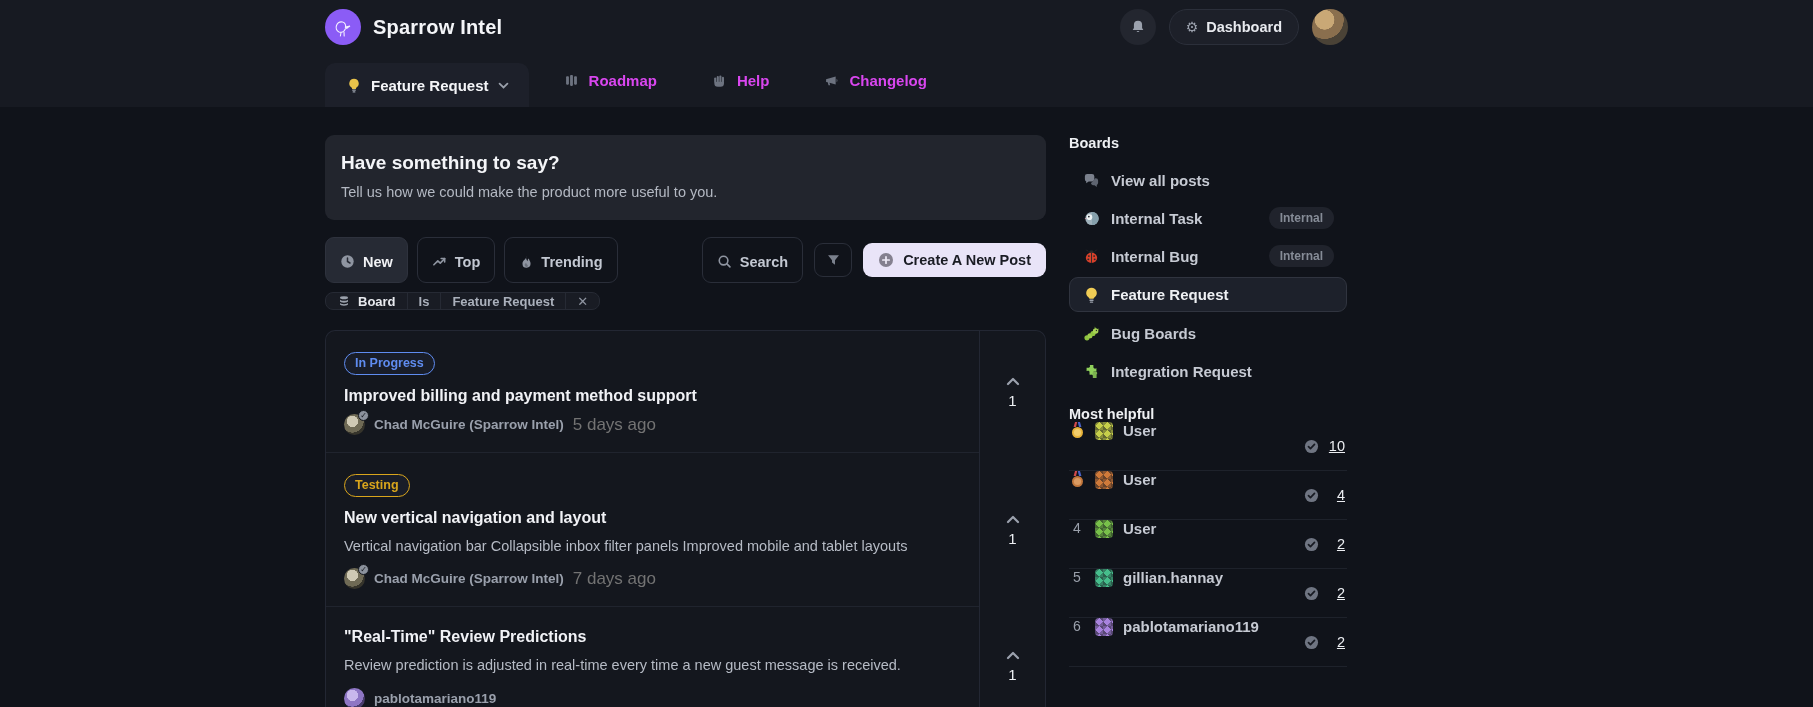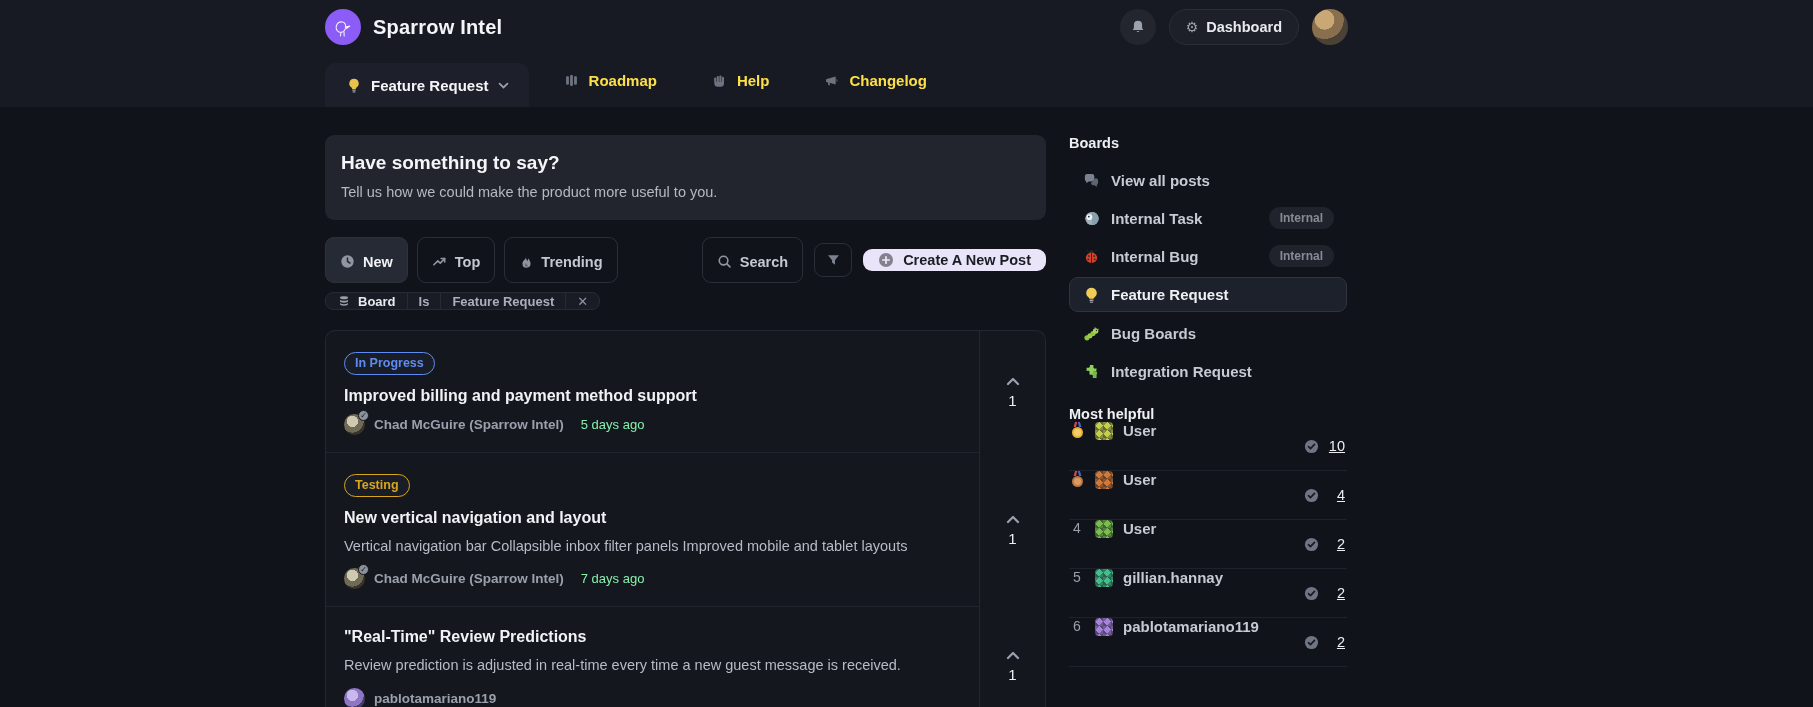--- a/index.html
+++ b/index.html
@@ -26,21 +26,21 @@
   .dashboard-btn { height:36px; border-radius:999px; background:#1d2029; border:1px solid #2b2f3a;
           display:flex; align-items:center; gap:8px; padding:0 16px; color:#e8eaef;
           font-size:14.5px; font-weight:600; cursor:pointer; }
   .gear-glyph { font-family:"DejaVu Sans",sans-serif; font-size:14px; color:#9ba1ad; line-height:1; }
   .user-avatar { width:36px; height:36px; border-radius:50%; border:none; cursor:pointer;
           background:radial-gradient(circle at 35% 30%, #c9a876 0 28%, #8a6f4e 29% 55%, #4a4236 56% 100%); }
 
   
   .tabs { height:53px; margin-left:325px; display:flex; align-items:stretch; }
   .tab { display:flex; align-items:center; gap:9px; padding:0 20px; font-size:15px; font-weight:600;
-         color:#fde047; cursor:pointer; background:transparent; border:none; }
+         color:#d946ef; cursor:pointer; background:transparent; border:none; }
   .tab.active { background:#1d202a; border-radius:10px 10px 0 0; color:#f4f5f8; margin-top:9px; }
   .tab + .tab { margin-left:14px; }
   .tab-icon { width:17px; height:17px; display:flex; align-items:center; justify-content:center; }
 
   
   .content { display:flex; margin-left:325px; padding-top:28px; }
   .main-col { width:721px; }
   .sidebar { width:278px; margin-left:23px; }
 
   
@@ -52,21 +52,21 @@
   .toolbar { display:flex; align-items:center; gap:9px; margin-bottom:9px; }
   .pill-btn { height:46px; border-radius:9px; display:flex; align-items:flex-start; gap:8px;
           padding:16px 14px; font-size:14.5px; font-weight:600; cursor:pointer;
           background:transparent; border:1px solid #2a2e39; color:#c3c8d2; }
   .pill-btn .btn-icon { color:#8f95a1; }
   .pill-btn.active { background:#262a34; color:#f1f2f5; border-color:#2e323d; }
   .toolbar-right { margin-left:auto; display:flex; align-items:center; gap:11px; }
   .icon-sq-btn { width:38px; height:34px; border-radius:9px; background:transparent;
           border:1px solid #2a2e39; display:flex; align-items:center; justify-content:center;
           color:#7b818d; cursor:pointer; }
-  .create-btn { height:22px; border-radius:9px; border:none; background:#e9e4f8; color:#1a1c24;
+  .create-btn { height:34px; border-radius:9px; border:none; background:#e9e4f8; color:#1a1c24;
           display:flex; align-items:center; gap:9px; padding:0 15px; font-size:14.5px;
           font-weight:700; cursor:pointer; }
 
   
   .chip-row { margin-bottom:18px; }
   .chip { display:inline-flex; align-items:stretch; height:18px; background:#191c24;
           border:1px solid #262a34; border-radius:8px; overflow:hidden; font-size:13px; }
   .chip-seg { display:flex; align-items:center; gap:7px; padding:0 11px; cursor:pointer; }
   .chip-seg + .chip-seg { border-left:1px solid #262a34; }
   .chip-field { color:#e8eaef; font-weight:700; }
@@ -87,21 +87,21 @@
   .post-title { font-size:16px; font-weight:700; color:#f1f2f6; margin-bottom:9px; }
   .post-desc { font-size:14.5px; color:#b6bbc5; margin-bottom:12px; line-height:1.4; }
   .post-meta { display:flex; align-items:center; gap:9px; margin-top:3px; }
   .mini-avatar { width:21px; height:21px; border-radius:50%; position:relative; flex:none;
           background:radial-gradient(circle at 40% 35%, #cfc9b4 0 30%, #6f6a55 31% 60%, #36342b 61% 100%); }
   .mini-avatar.purple { background:radial-gradient(circle at 40% 35%, #c9b8ec 0 30%, #8e76c4 31% 60%, #4a3d6e 61% 100%); }
   .verify-badge { position:absolute; top:-4px; right:-4px; width:11px; height:11px; border-radius:50%;
           background:#8c929d; color:#14171e; font-size:8px; display:flex; align-items:center;
           justify-content:center; border:1.5px solid #14171e; }
   .author-name { font-size:13.5px; font-weight:700; color:#9aa0ac; }
-  .post-time { font-size:13px; color:#86efac;margin-left:8px; }
+  .post-time { font-size:17px; color:#737373; }
 
   
   .side-heading { font-size:14.5px; font-weight:700; color:#eef0f3; margin-bottom:10px; }
   .board-item { height:38px; display:flex; align-items:center; gap:11px; padding:0 12px;
           border-radius:9px; cursor:pointer; border:1px solid transparent; }
   .board-item.selected { background:#1d212b; border-color:#30343f; height:35px; margin:2px 0; }
   .board-label { font-size:15px; font-weight:600; color:#c6cad3; }
   .board-item.selected .board-label { color:#eef0f3; }
   .board-icon { width:18px; height:18px; display:flex; align-items:center; justify-content:center; flex:none; }
   .internal-badge { margin-left:auto; font-size:12px; font-weight:600; color:#868c97;

